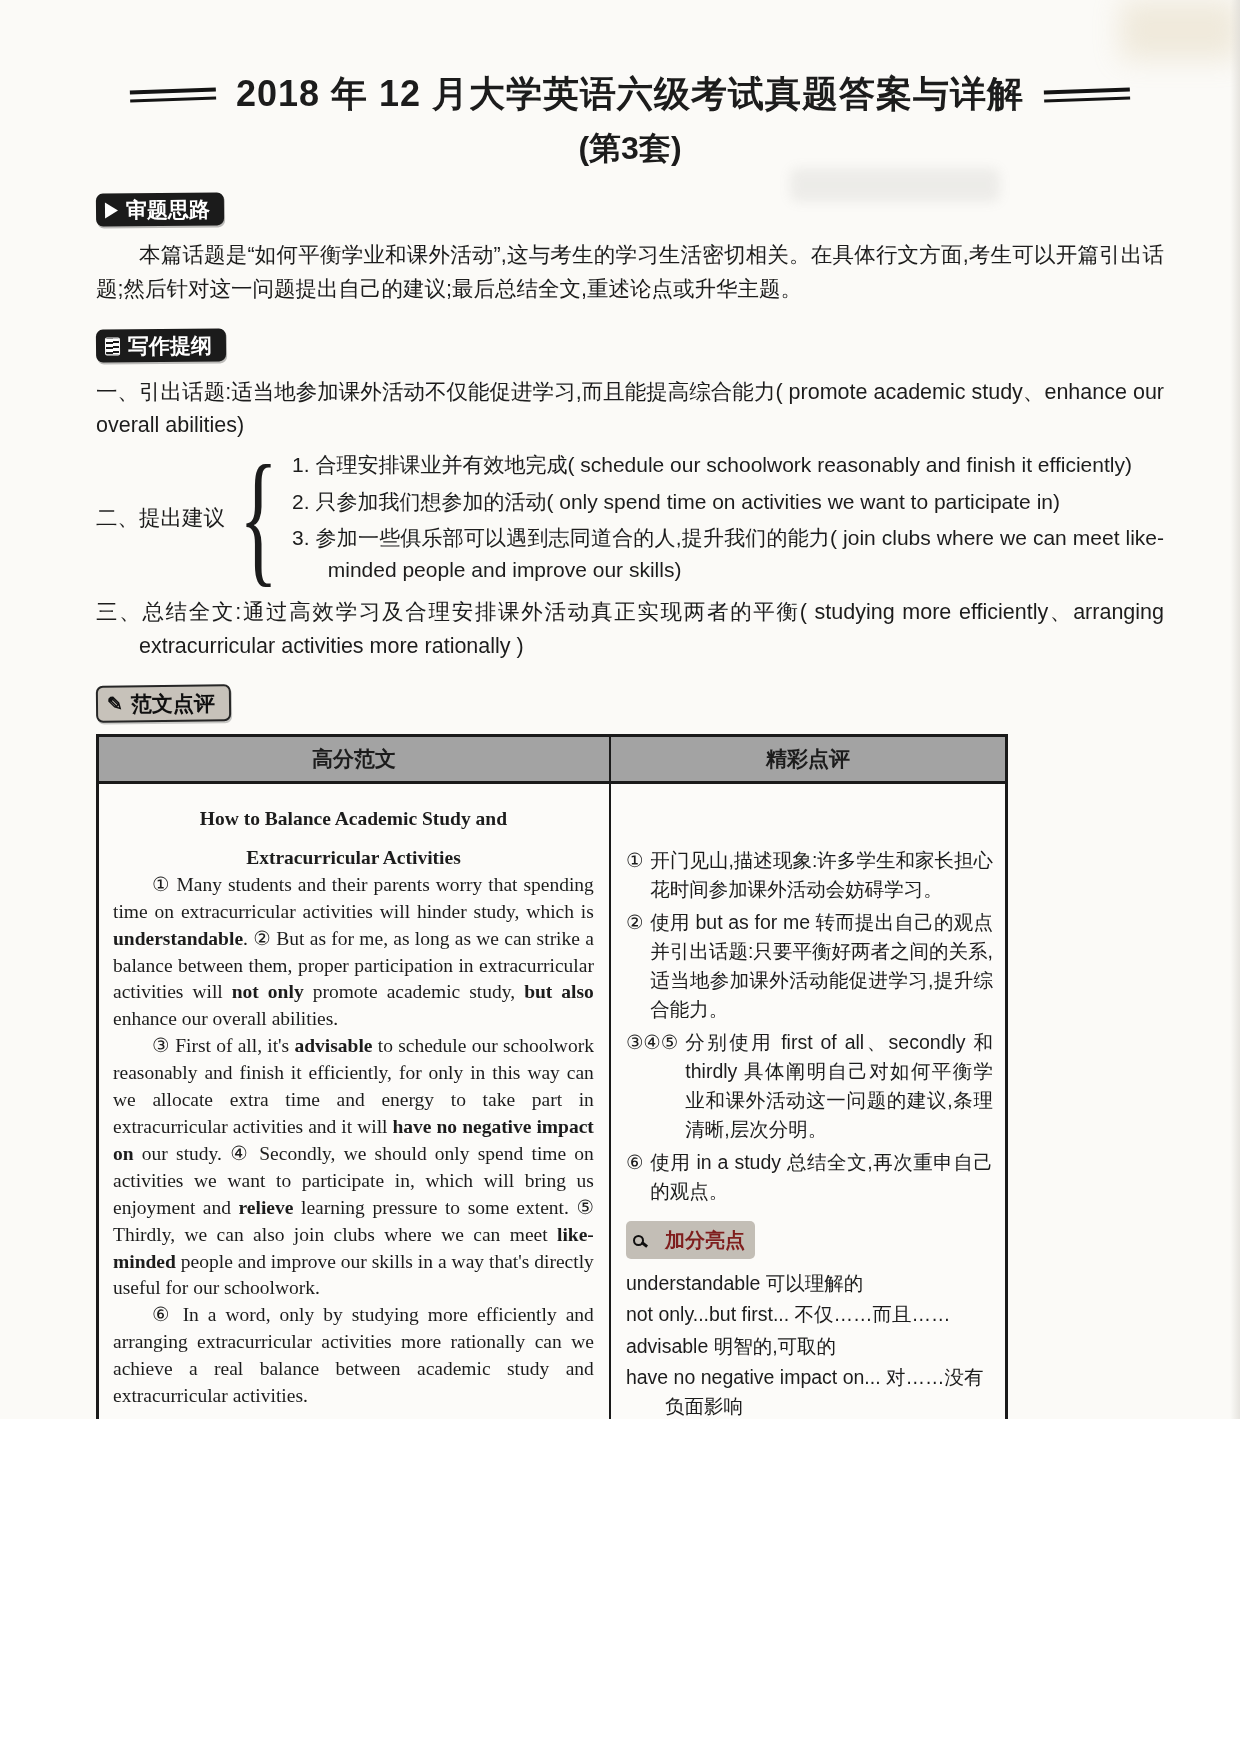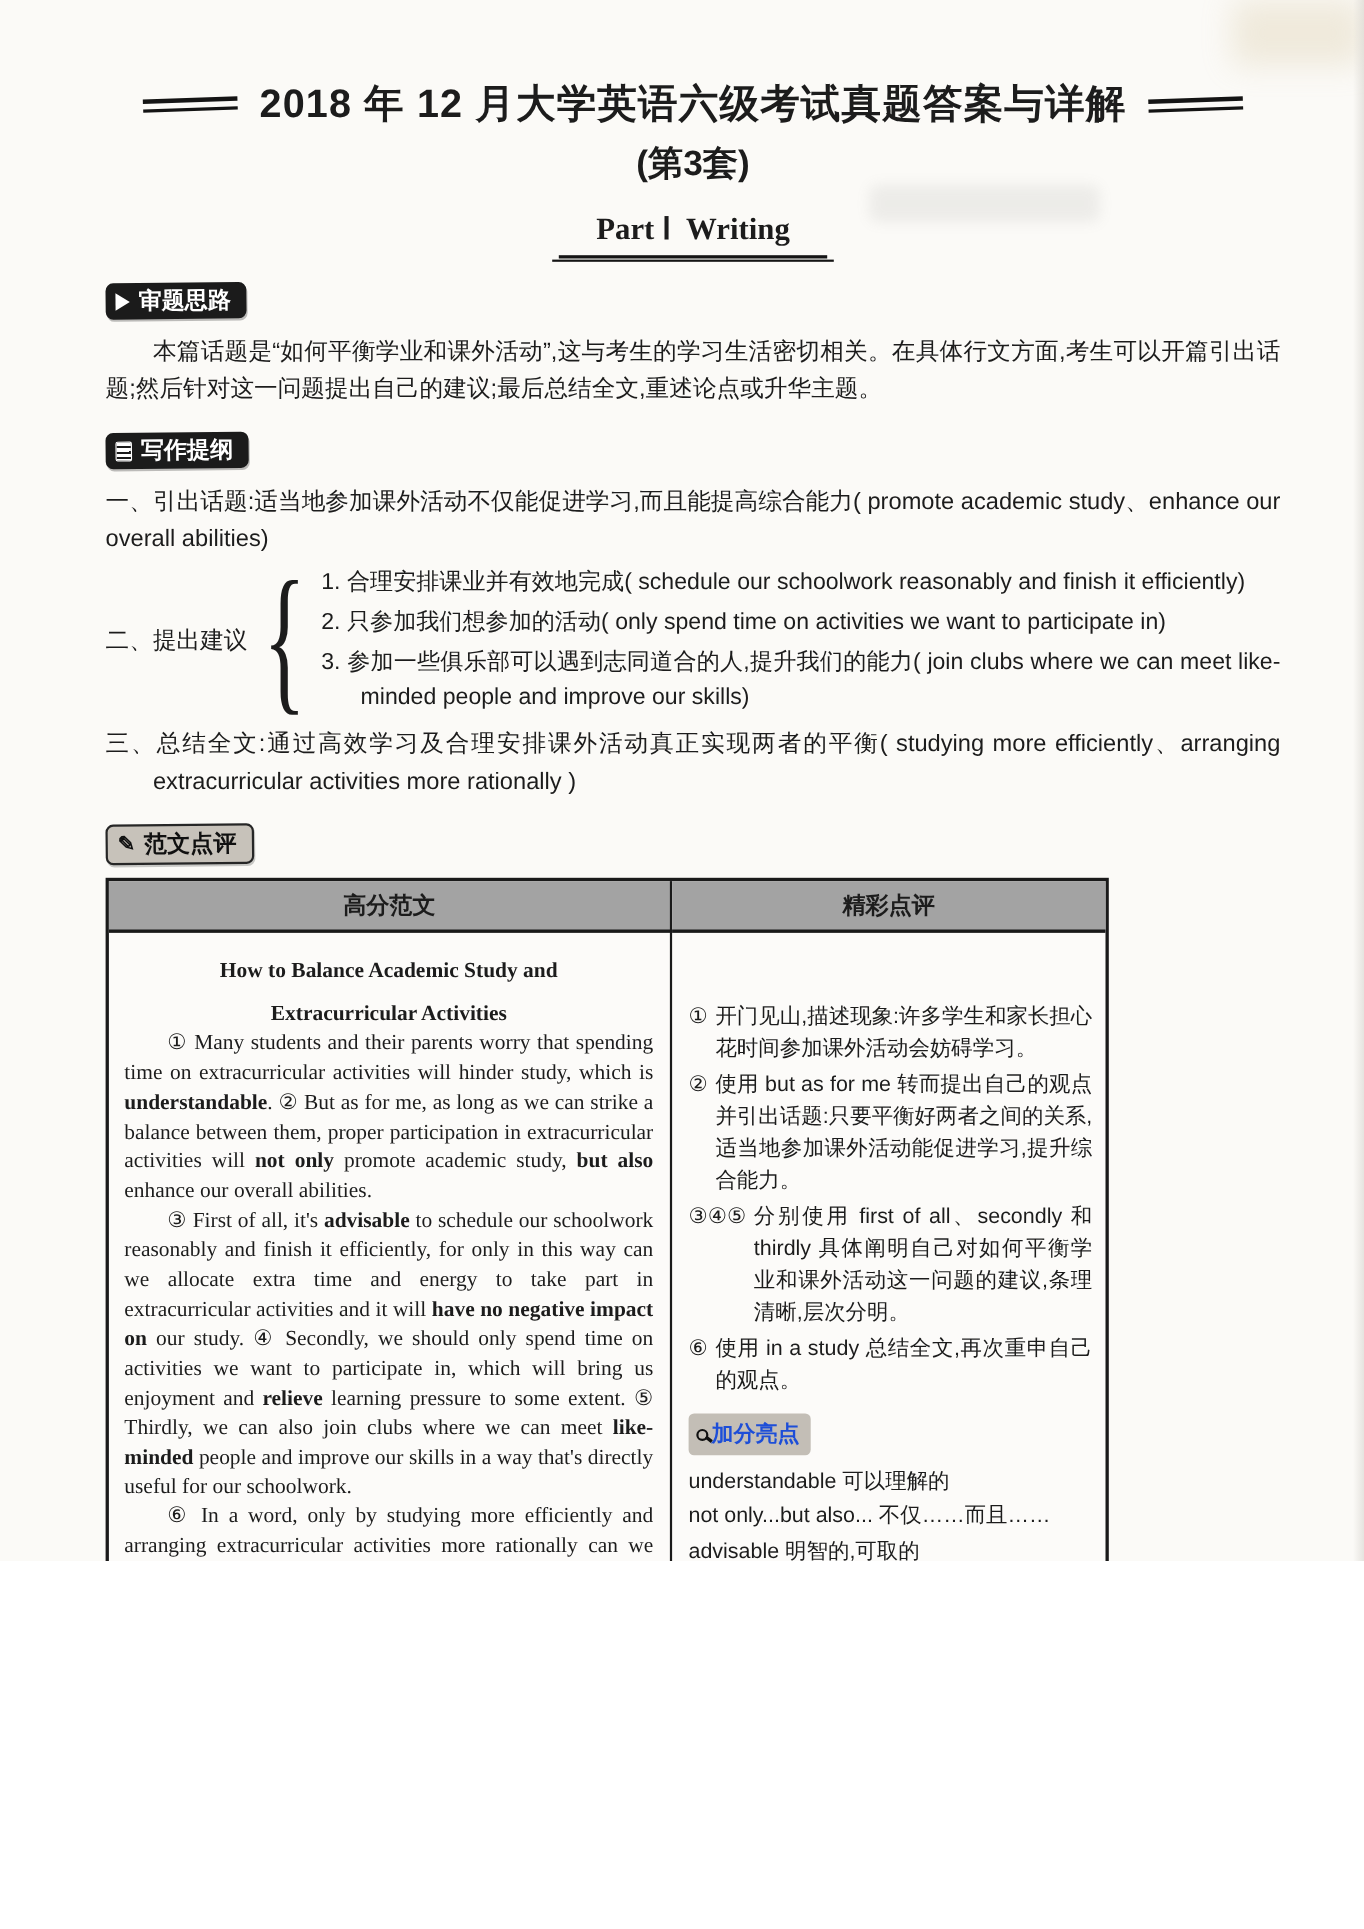--- a/index.html
+++ b/index.html
@@ -58,21 +58,21 @@
   .th { background:#a3a3a3; font-weight:bold; font-size:21px; text-align:center; padding:8px 0; border-bottom:3px solid #1a1a1a; }
   .th-left { border-right:2px solid #1a1a1a; }
   .cell-left { border-right:2px solid #1a1a1a; padding:10px 15px 16px 14px; font-family:"Liberation Serif", serif; font-size:19.5px; line-height:1.38; }
   .essay-title { text-align:center; font-weight:bold; margin:12px 0 0; }
   .essay-p { text-indent:2em; text-align:justify; margin:0; }
   .u { text-underline-offset:3px; }
   .cell-right { padding:62px 12px 14px 15px; font-size:19.5px; line-height:1.5; }
   .comment { display:flex; margin:0 0 3px; }
   .c-marker { white-space:nowrap; margin-right:7px; }
   .c-text { flex:1; text-align:justify; }
-  .hl-badge { display:inline-flex; align-items:center; gap:3px; background:#c3beb6; color:#1d4ed8; font-weight:bold; font-size:20px; padding:4px 10px 4px 7px; border-radius:5px; margin:12px 0 8px; }
+  .hl-badge { display:inline-flex; align-items:center; gap:21px; background:#c3beb6; color:#7f1d1d; font-weight:bold; font-size:20px; padding:4px 10px 4px 7px; border-radius:5px; margin:12px 0 8px; }
   .mag-icon { position:relative; width:11px; height:11px; border:2.5px solid #101010; border-radius:50%; display:inline-block; }
   .mag-icon::after { content:""; position:absolute; width:7px; height:2.5px; background:#101010; right:-6px; bottom:-2px; transform:rotate(38deg); }
   .hl-item { margin:2px 0; padding-left:2em; text-indent:-2em; }
 
   
   .trans-heading { text-align:center; font-size:22.5px; font-weight:bold; margin:22px 0 6px; }
   .trans-p { font-size:21.5px; line-height:1.62; text-indent:2em; text-align:justify; margin:8px 0 0; }
 </style>
 </head>
 <body>
@@ -84,23 +84,20 @@
 
   <div class="content">
 
     <div class="title-row">
       <span class="deco"></span>
       <span class="main-title">2018 年 12 月大学英语六级考试真题答案与详解</span>
       <span class="deco"></span>
     </div>
     <div class="sub-title">(第3套)</div>
 
-    <div class="part-wrap">
-      <span class="part-heading">Part Ⅰ  Writing</span>
-    </div>
 
     <div class="sect">
       <span class="badge dark">
         <span class="tri-icon"></span>
         <span>审题思路</span>
       </span>
       <p class="para">本篇话题是“如何平衡学业和课外活动”,这与考生的学习生活密切相关。在具体行文方面,考生可以开篇引出话题;然后针对这一问题提出自己的建议;最后总结全文,重述论点或升华主题。</p>
     </div>
 
     <div class="sect">
@@ -157,21 +154,21 @@
             <span class="c-text">使用 in a study 总结全文,再次重申自己的观点。</span>
           </div>
 
           <div>
             <span class="hl-badge">
               <span class="mag-icon"></span>
               <span>加分亮点</span>
             </span>
           </div>
           <p class="hl-item">understandable 可以理解的</p>
-          <p class="hl-item">not only...but also... 不仅……而且……</p>
+          <p class="hl-item">not only...but first... 不仅……而且……</p>
           <p class="hl-item">advisable 明智的,可取的</p>
           <p class="hl-item">have no negative impact on... 对……没有负面影响</p>
           <p class="hl-item">like-minded 志趣相投的</p>
           <p class="hl-item">relieve 缓解,减轻</p>
         </div>
       </div>
     </div>
 
     <div class="sect">
       <span class="badge gray">

